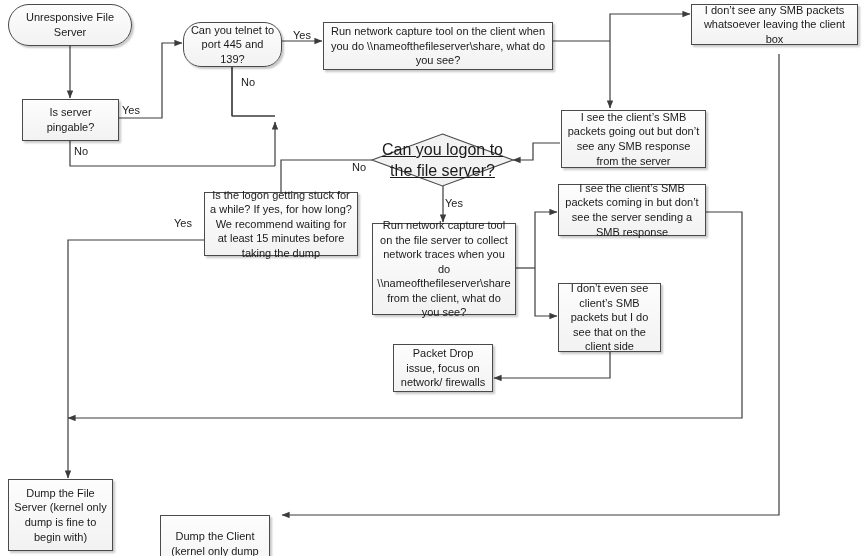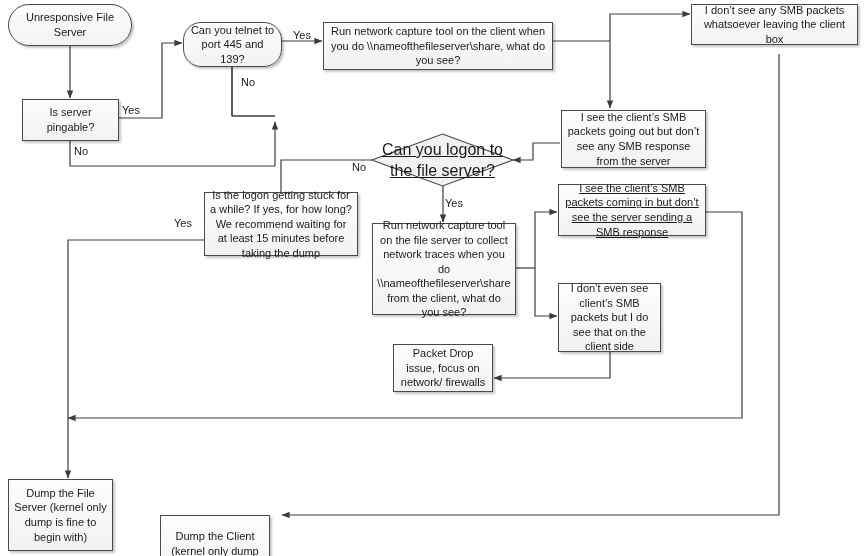--- a/index.html
+++ b/index.html
@@ -103,21 +103,21 @@
   </div>
 
   <div class="node" style="left:204px;top:192px;width:154px;height:64px;">
     <span>Is the logon getting stuck for a while? If yes, for how long? We recommend waiting for at least 15 minutes before taking the dump</span>
   </div>
 
   <div class="node" style="left:372px;top:223px;width:144px;height:92px;">
     <span>Run network capture tool on the file server to collect network traces when you do \\nameofthefileserver\share from the client, what do you see?</span>
   </div>
 
-  <div class="node" style="left:558px;top:184px;width:148px;height:52px;text-decoration:underline;">
+  <div class="node" style="left:558px;top:184px;width:148px;height:52px;">
     <span>I see the client’s SMB packets coming in but don’t see the server sending a SMB response</span>
   </div>
 
   <div class="node" style="left:558px;top:283px;width:103px;height:69px;">
     <span>I don’t even see client’s SMB packets but I do see that on the client side</span>
   </div>
 
   <div class="node" style="left:393px;top:344px;width:100px;height:48px;">
     <span>Packet Drop issue, focus on network/ firewalls</span>
   </div>

